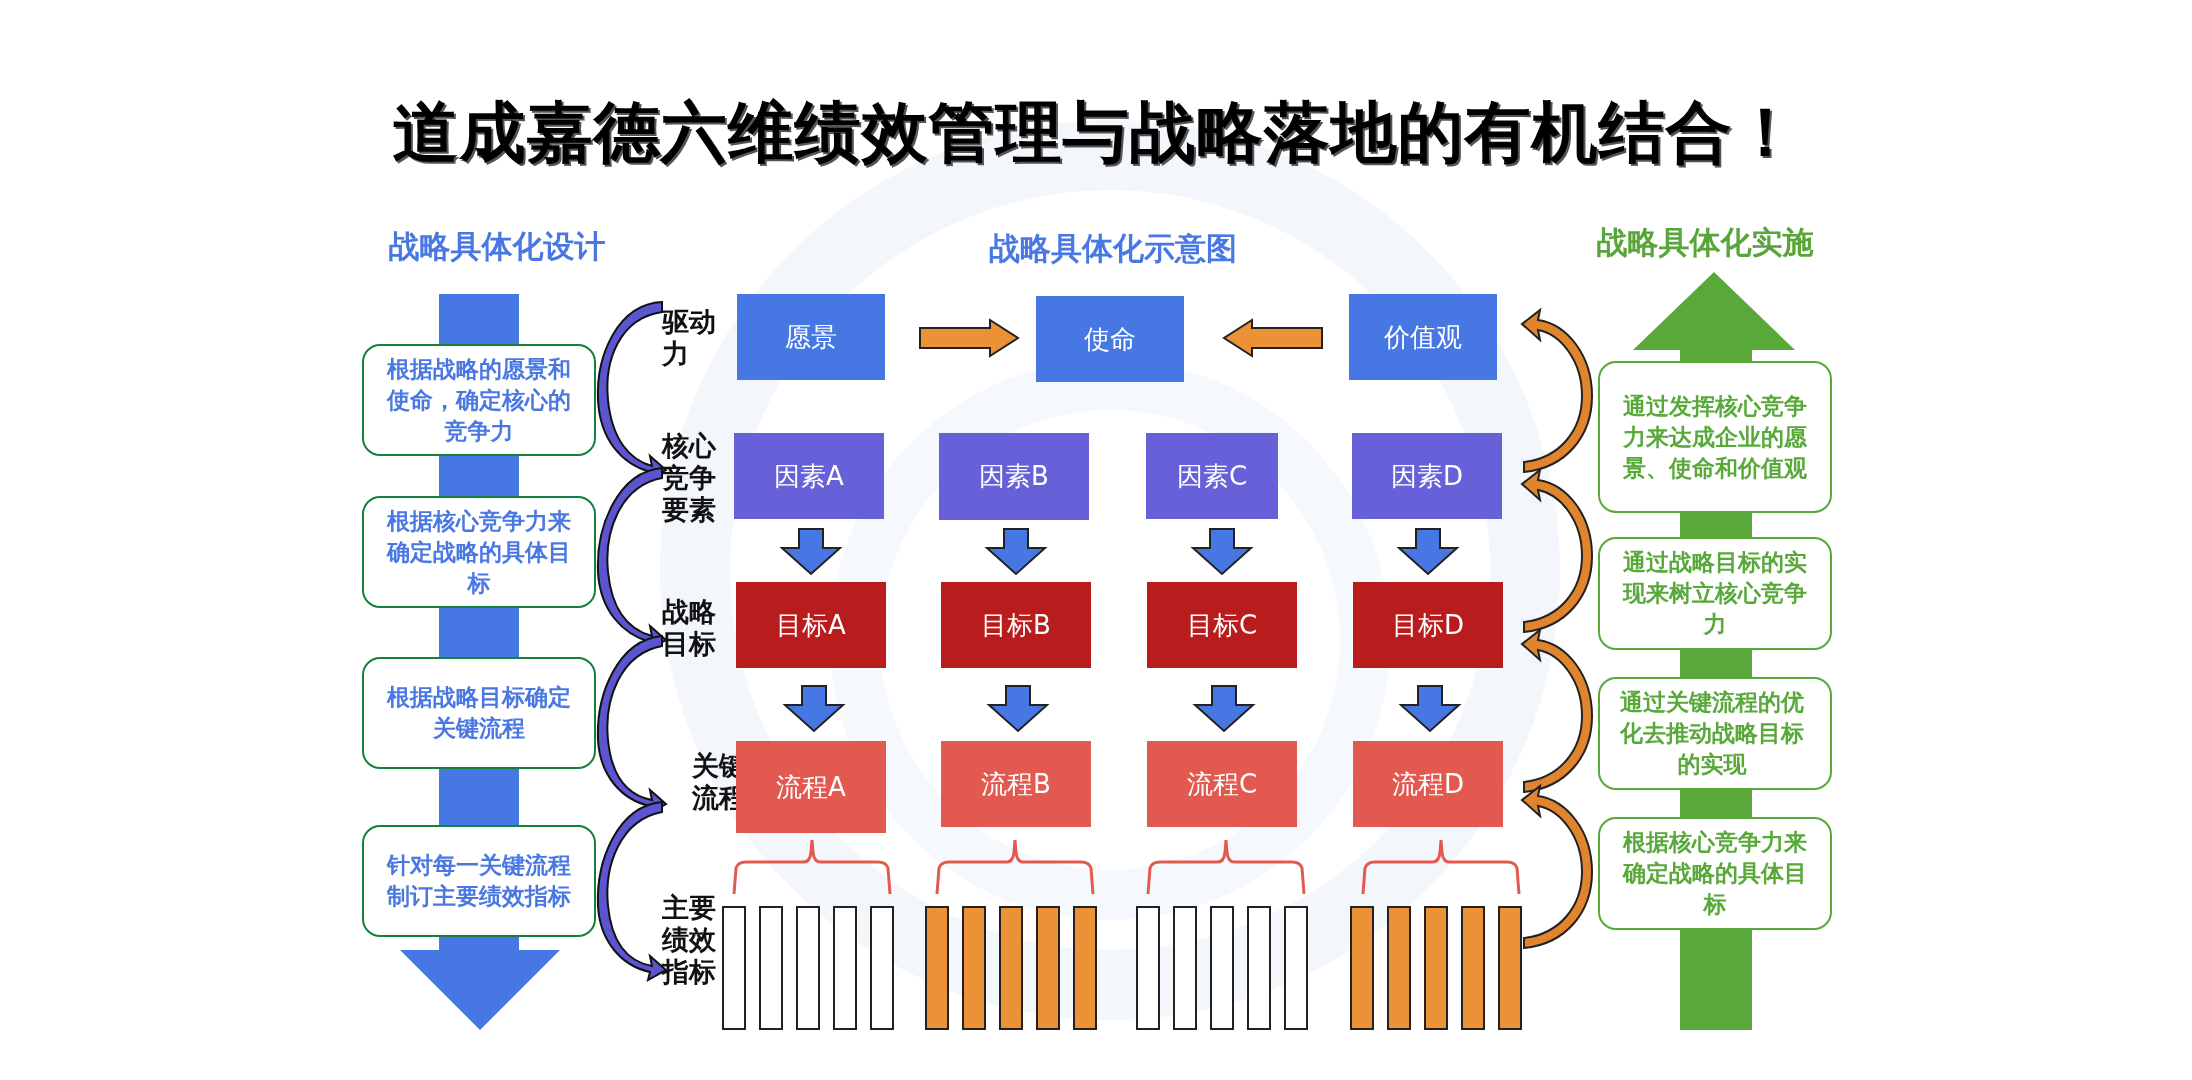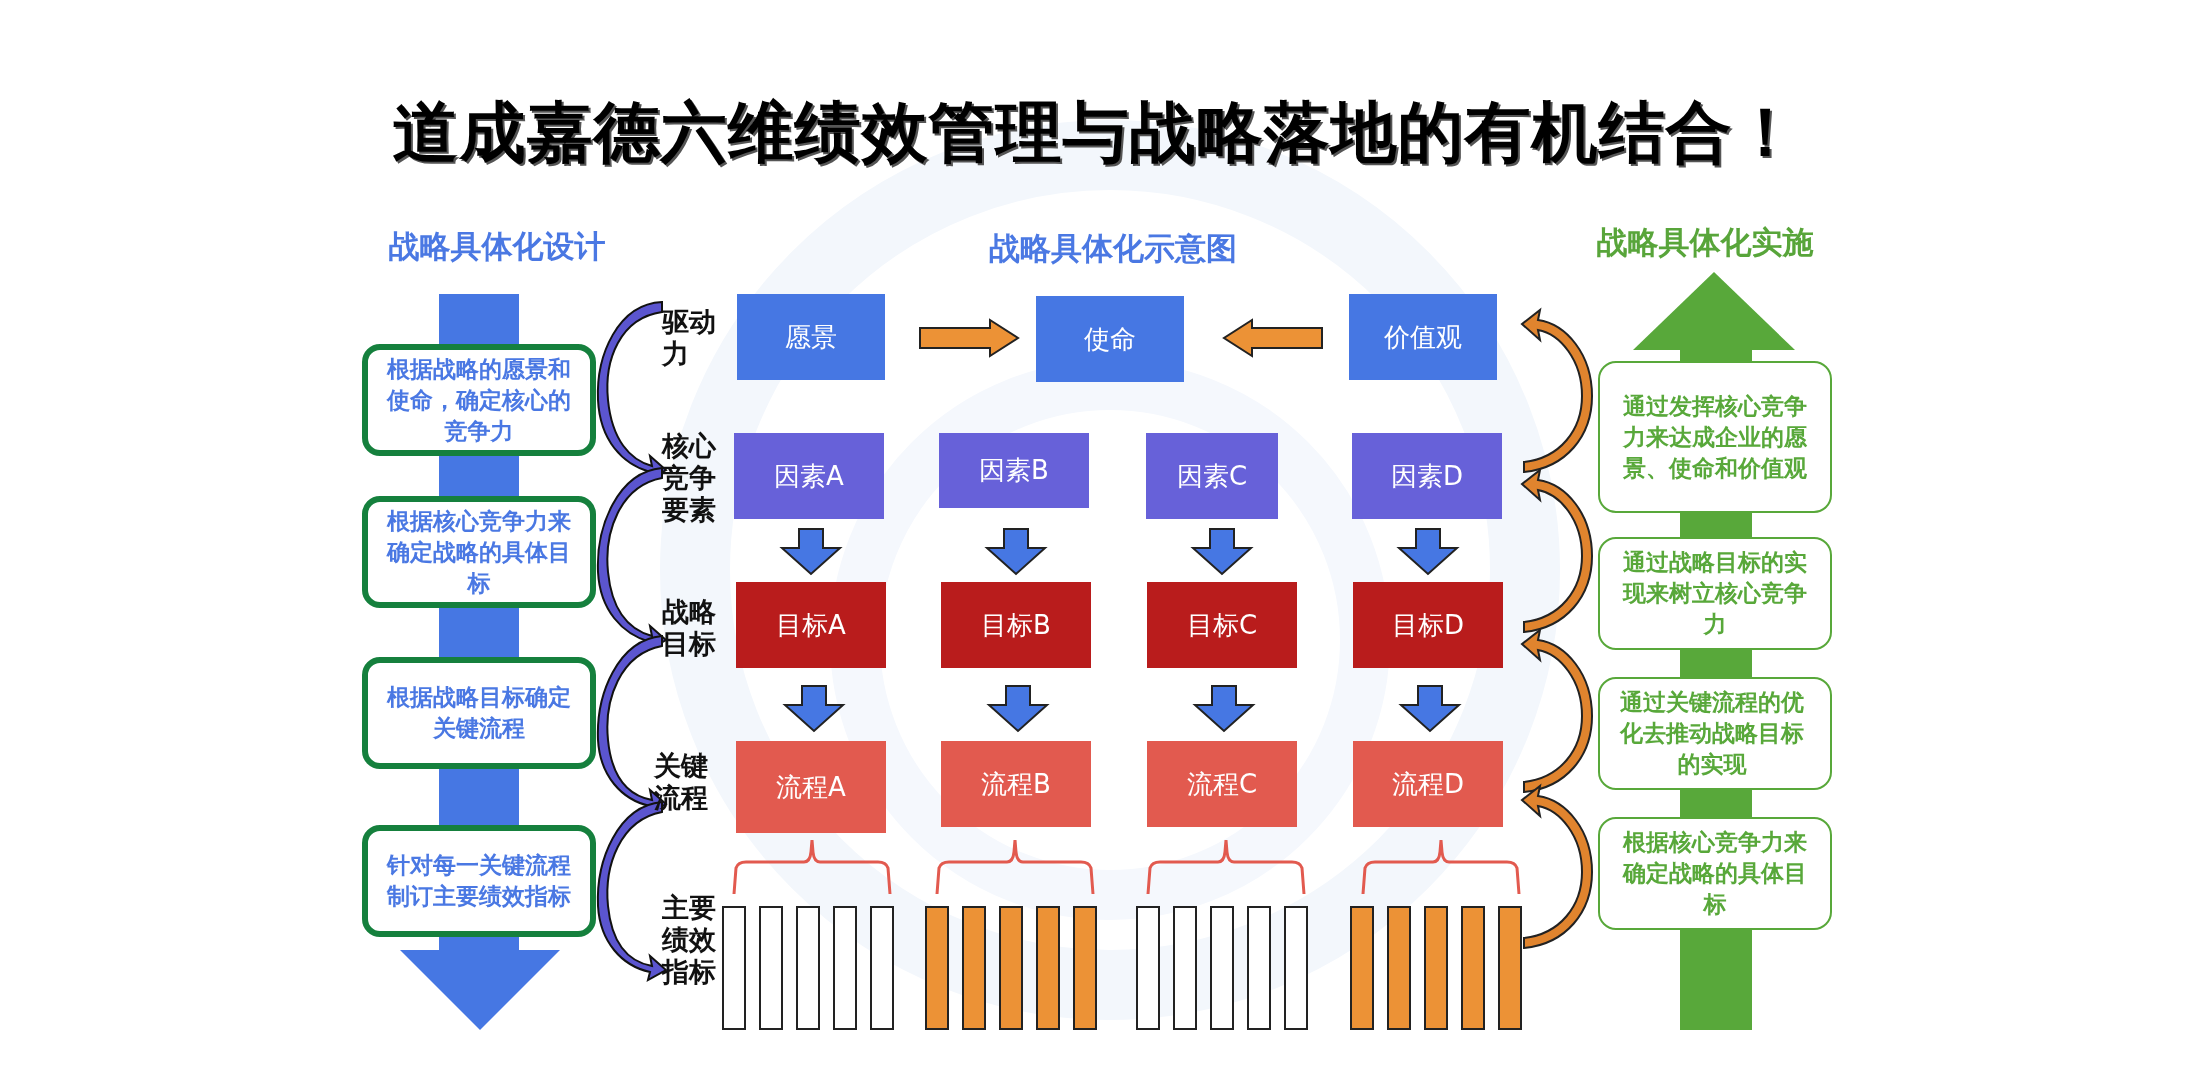--- a/index.html
+++ b/index.html
@@ -14,21 +14,21 @@
            font-size:66px; font-weight:bold; color:#000; letter-spacing:1px;
            text-shadow: 2px 2px 0 #555; }
   .hdr { position:absolute; font-weight:bold; font-size:31px; text-align:center; }
   .hdr.blue { color:#4a78e3; }
   .hdr.green { color:#58a53a; }
   .bar-blue { background:#4677e3; }
   .bar-green { background:#58a83a; }
   .note { position:absolute; box-sizing:border-box; background:#fff; border-radius:18px;
           display:flex; align-items:center; justify-content:center; text-align:center;
           font-weight:bold; font-size:23px; line-height:31px; padding:6px 18px; }
-  .note.blue { border:6px solid #15803d; color:#4a78e3; }
+  .note.blue { border:2px solid #15803d; color:#4a78e3; }
   .note.green { border:2px solid #58a83a; color:#58a83a; }
   .box { position:absolute; display:flex; align-items:center; justify-content:center;
          color:#fff; font-weight:normal; font-size:26px; }
   .c-blue { background:#4677e3; }
   .c-purple { background:#6761d9; }
   .c-green { background:#b91c1c; }
   .c-red { background:#e25a4f; }
   .rowlabel { position:absolute; font-weight:bold; font-size:27px; line-height:32px; color:#111;
               width:66px; text-align:left; }
   .kpi { position:absolute; box-sizing:border-box; border:2px solid #222; top:906px; height:124px; width:24px; }
@@ -73,21 +73,21 @@
   </div>
 <div class="rowlabel" style="left:662px;top:430px;">
     <div>核心</div>
     <div>竞争</div>
     <div>要素</div>
   </div>
 <div class="rowlabel" style="left:662px;top:596px;">
     <div>战略</div>
     <div>目标</div>
   </div>
-<div class="rowlabel" style="left:654px;top:750px;">
+<div class="rowlabel" style="left:692px;top:750px;">
     <div>关键</div>
     <div>流程</div>
   </div>
 <div class="rowlabel" style="left:662px;top:892px;">
     <div>主要</div>
     <div>绩效</div>
     <div>指标</div>
   </div>
 
 <div class="box c-blue" style="left:737px;top:294px;width:148px;height:86px;">愿景</div>
@@ -95,21 +95,21 @@
 <div class="box c-blue" style="left:1349px;top:294px;width:148px;height:86px;">价值观</div>
 
 <svg style="left:918px;top:318px;" width="104" height="40">
   <polygon points="2,10 72,10 72,2 100,20 72,38 72,30 2,30" fill="#ec9236" stroke="#222" stroke-width="2"></polygon>
 </svg>
 <svg style="left:1222px;top:318px;" width="104" height="40">
   <polygon points="100,10 30,10 30,2 2,20 30,38 30,30 100,30" fill="#ec9236" stroke="#222" stroke-width="2"></polygon>
 </svg>
 
 <div class="box c-purple" style="left:734px;top:433px;width:150px;height:86px;">因素A</div>
-<div class="box c-purple" style="left:939px;top:433px;width:150px;height:75px;">因素B</div>
+<div class="box c-purple" style="left:939px;top:433px;width:150px;height:87px;">因素B</div>
 <div class="box c-purple" style="left:1146px;top:433px;width:132px;height:86px;">因素C</div>
 <div class="box c-purple" style="left:1352px;top:433px;width:150px;height:86px;">因素D</div>
 
 <svg style="left:780px;top:528px;" width="62" height="48">
     <polygon points="19,1 43,1 43,20 60,20 31,46 2,20 19,20" fill="#4677e3" stroke="#222" stroke-width="2"></polygon>
   </svg>
 <svg style="left:985px;top:528px;" width="62" height="48">
     <polygon points="19,1 43,1 43,20 60,20 31,46 2,20 19,20" fill="#4677e3" stroke="#222" stroke-width="2"></polygon>
   </svg>
 <svg style="left:1191px;top:528px;" width="62" height="48">

